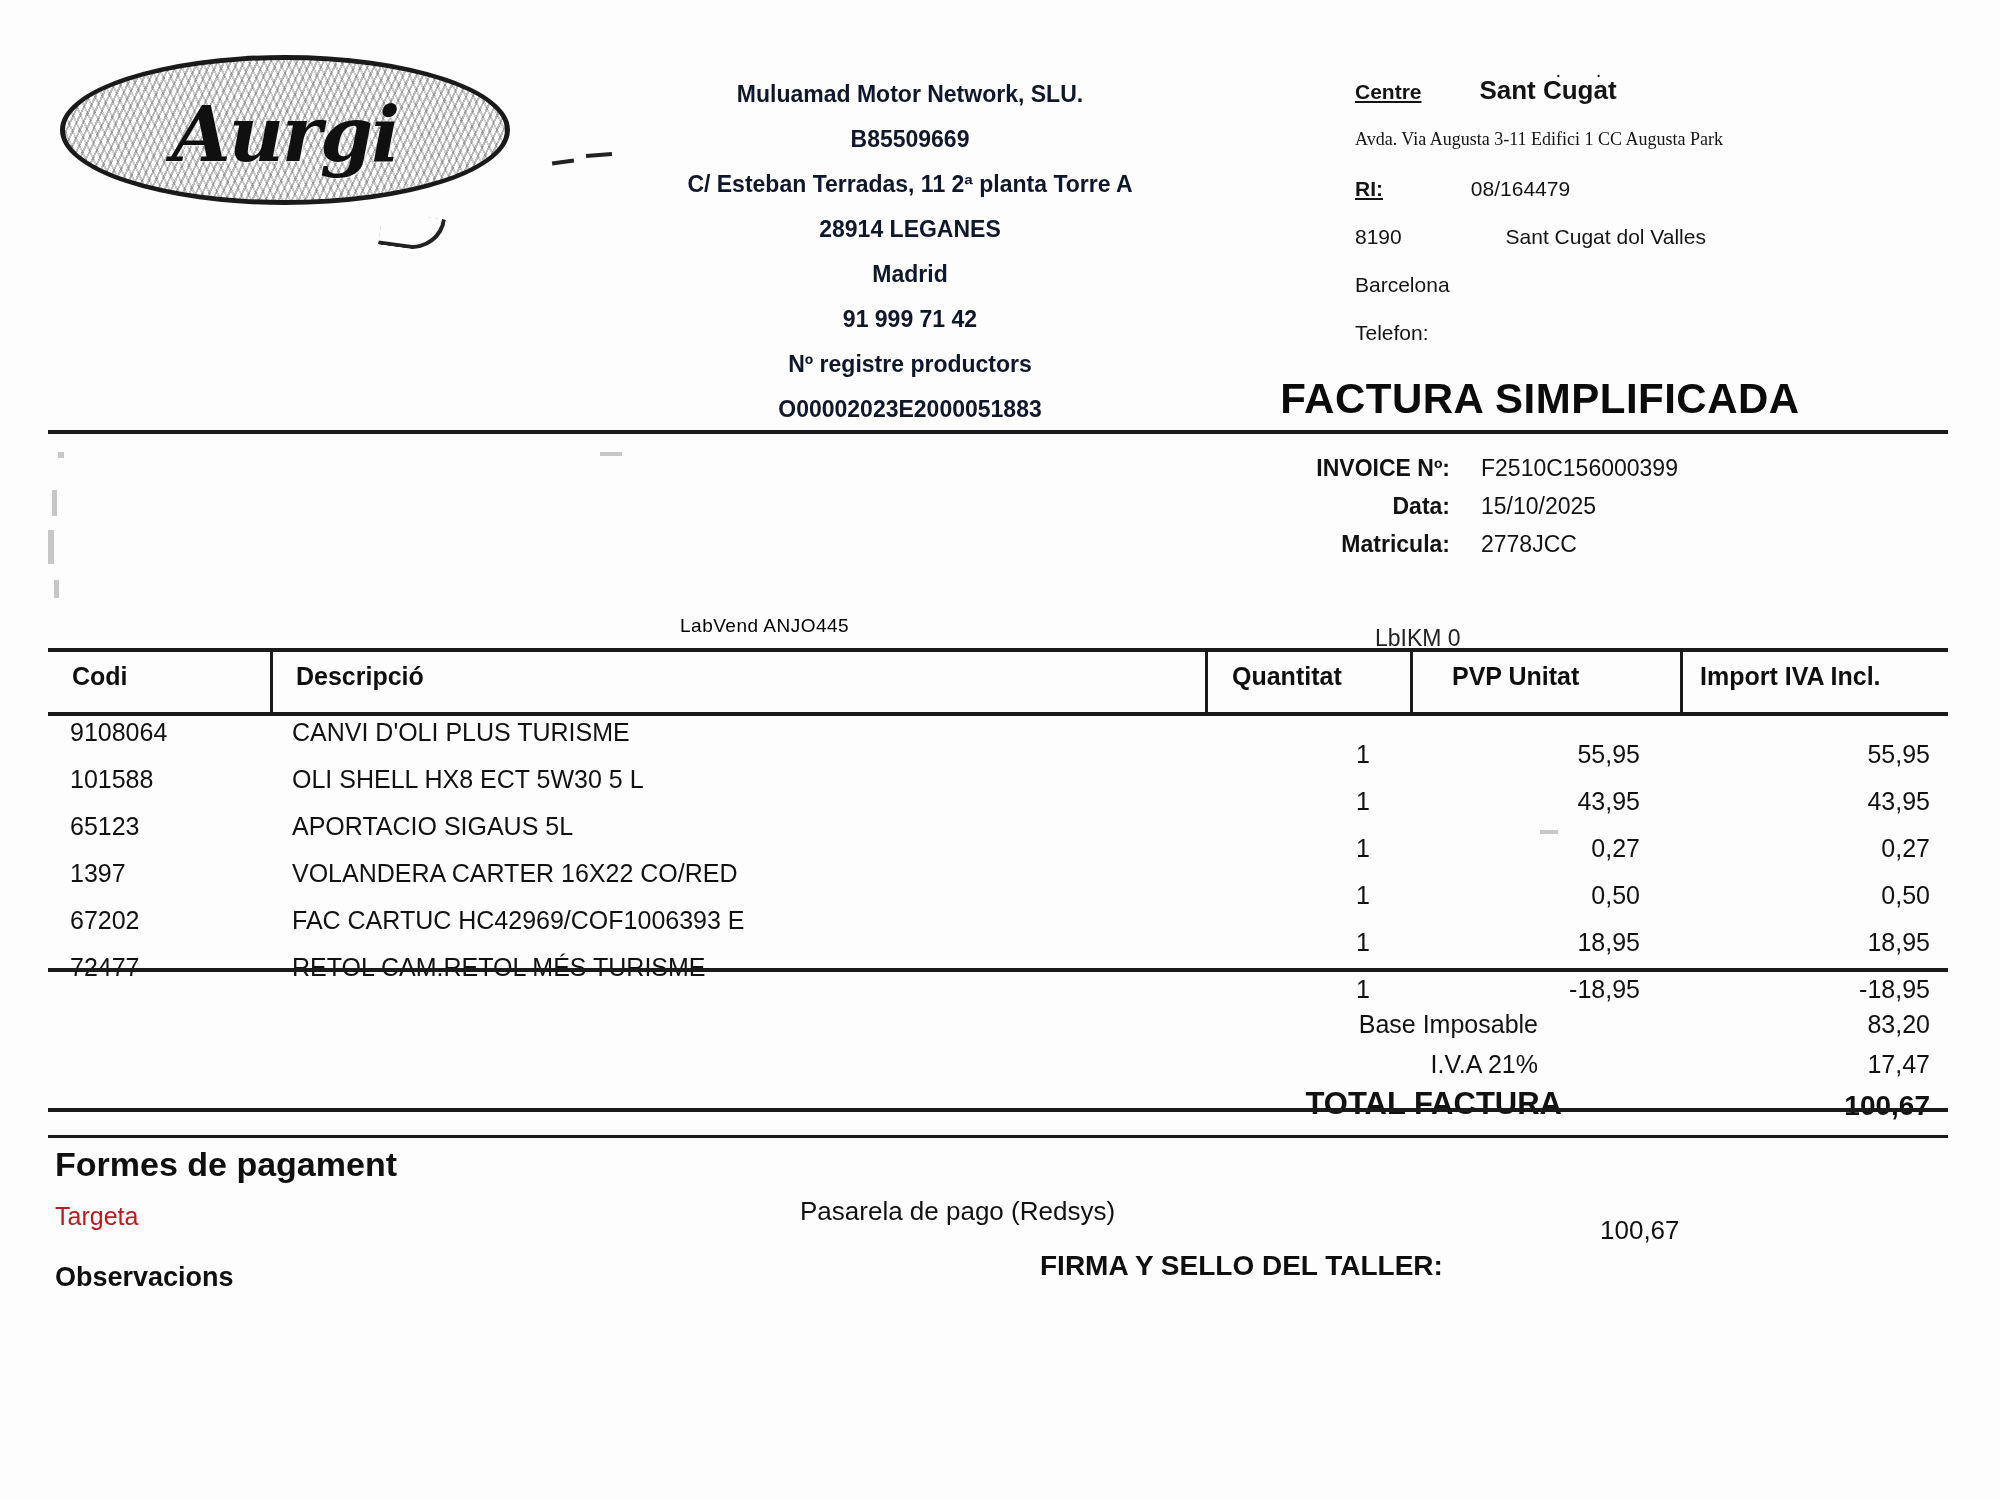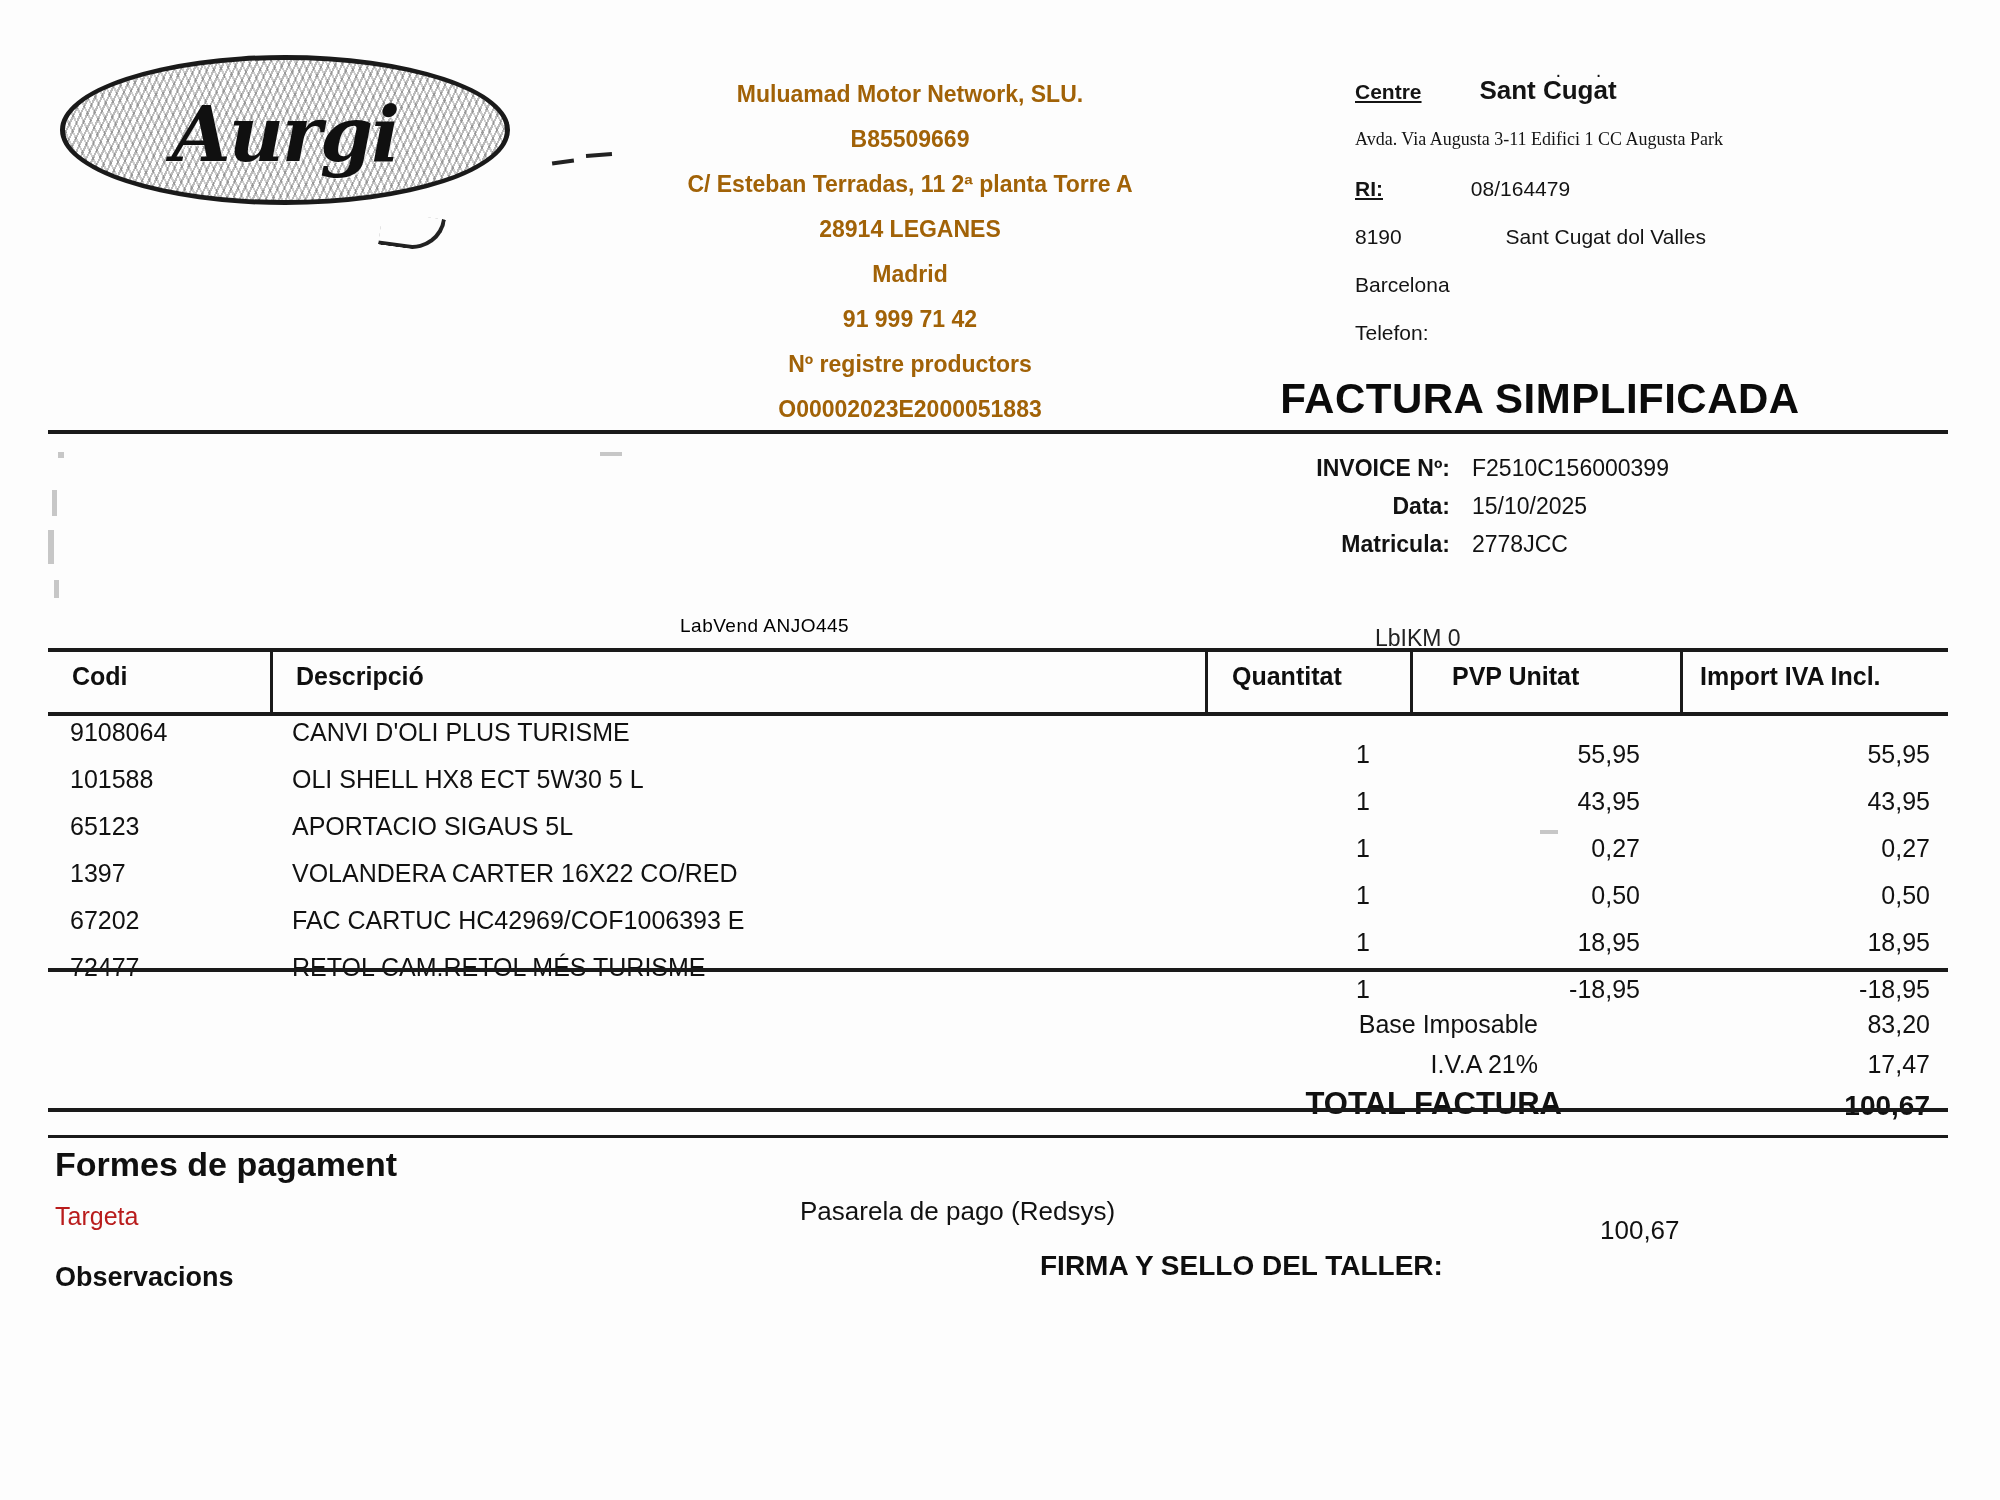--- a/index.html
+++ b/index.html
@@ -87,21 +87,21 @@
   
   .company {
     position: absolute;
     left: 610px;
     top: 72px;
     width: 600px;
     text-align: center;
     font-size: 23px;
     font-weight: bold;
     line-height: 45px;
-    color: #a16207;
+    color: #0f172a;
   }
   .company div { white-space: nowrap; }
 
   
   .centre {
     position: absolute;
     left: 1355px;
     top: 75px;
     width: 620px;
     font-size: 21px;
@@ -140,21 +140,21 @@
     white-space: nowrap;
   }
   .meta .mlabel {
     display: inline-block;
     width: 200px;
     text-align: right;
     font-weight: bold;
   }
   .meta .mval {
     display: inline-block;
-    margin-left: 22px;
+    margin-left: 31px;
     font-weight: normal;
   }
 
   
   .hr {
     position: absolute;
     background: #1a1a1a;
   }
   .hr-top      { left: 48px;  top: 430px;  width: 1900px; height: 4px; }
   .hr-head-top { left: 48px;  top: 648px;  width: 1900px; height: 4px; }

